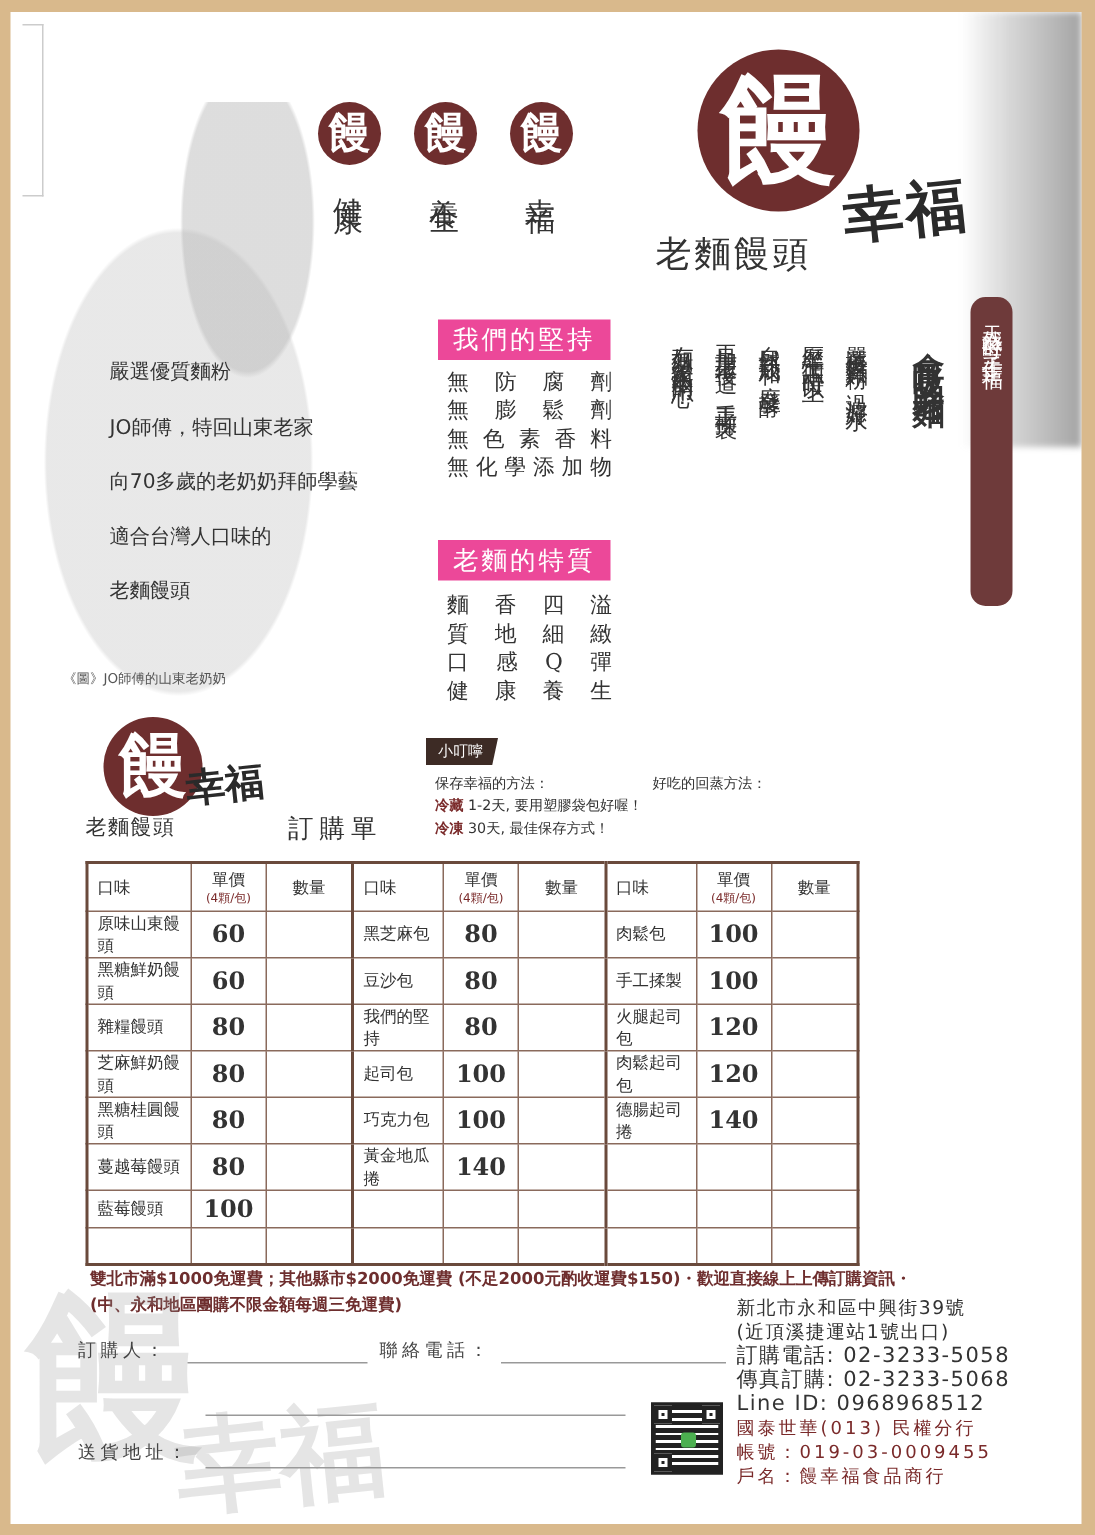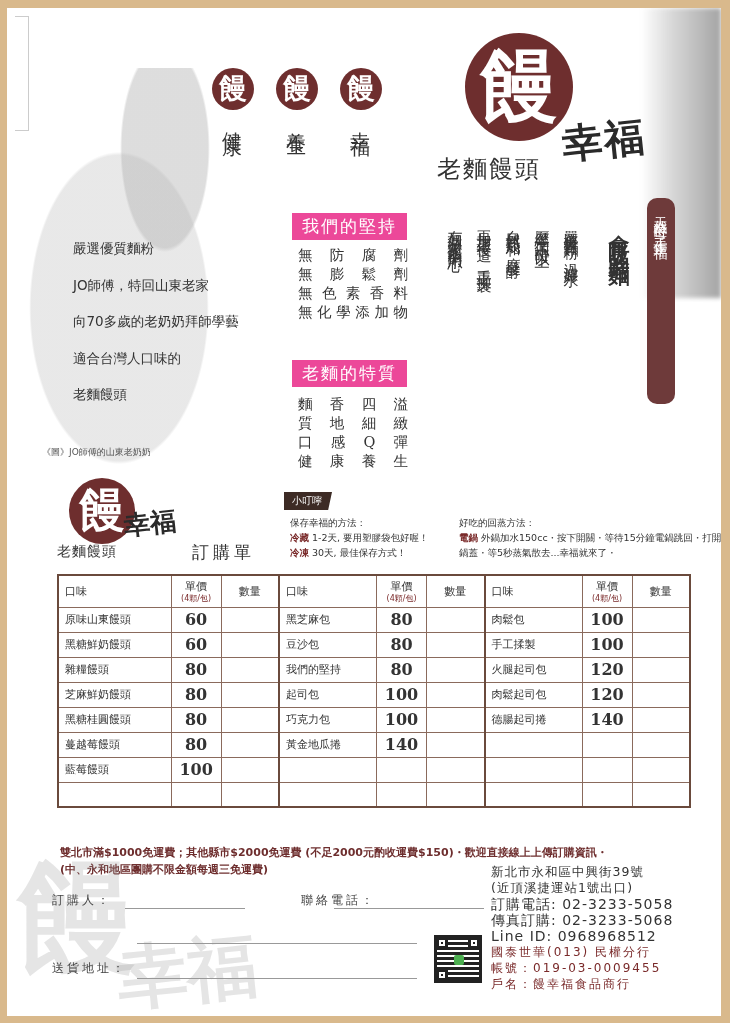--- a/index.html
+++ b/index.html
@@ -62,23 +62,23 @@
   .order-logo { position: absolute; left: 62px; top: 470px; }
   .order-logo .mid-seal { width: 66px; height: 66px; border-radius: 50%; background: #6e2e2e; color: #fff;
     display: flex; align-items: center; justify-content: center; font-family: "DejaVu Serif", serif; font-size: 46px; font-weight: bold; }
   .order-script { position: absolute; left: 117px; top: 498px; font-family: "DejaVu Serif", serif; font-size: 26px; font-weight: bold; color: #2a2a2a; transform: rotate(-6deg); }
   .order-sub { position: absolute; left: 50px; top: 535px; font-size: 14px; color: #333; letter-spacing: 1px; }
   .order-title { position: absolute; left: 185px; top: 533px; font-size: 17px; color: #333; letter-spacing: 4px; }
 
   .tips-tag { position: absolute; left: 277px; top: 484px; background: #3d2b25; color: #fff; font-size: 10px; padding: 2px 10px 2px 8px; clip-path: polygon(0 0, 100% 0, 92% 100%, 0 100%); }
   .tips { position: absolute; left: 283px; top: 507px; font-size: 9.5px; color: #333; line-height: 15px; }
   .tips b, .steam b { color: #7a2a2a; }
-  .steam { position: absolute; left: 452px; top: 507px; font-size: 9.5px; color: #333; line-height: 15px; width: 265px; }
-
-  table.menu { position: absolute; left: 50px; top: 566px; width: 634px; border-collapse: collapse; font-size: 11px; color: #333; }
+  .steam { position: absolute; left: 428px; top: 507px; font-size: 9.5px; color: #333; line-height: 15px; width: 265px; }
+
+  table.menu { position: absolute; left: 50px; top: 566px; width: 516px; border-collapse: collapse; font-size: 11px; color: #333; }
   table.menu td, table.menu th { border: 1px solid #8a6a5c; height: 25px; padding: 0 6px; font-weight: normal; }
   table.menu th { height: 32px; text-align: left; font-size: 11px; }
   table.menu th.price, table.menu td.price { text-align: center; width: 50px; padding: 0; }
   table.menu th.qty { text-align: center; width: 58px; }
   table.menu .unit { display: block; font-size: 8px; color: #7a2a2a; line-height: 9px; }
   table.menu td.price { font-family: "DejaVu Serif", serif; font-weight: bold; font-size: 16px; }
   table.menu .sep { border-left: 2px solid #6a4a3c; }
   table.menu { border: 2px solid #6a4a3c; }
 
   .shipping { position: absolute; left: 53px; top: 836px; font-size: 11px; font-weight: bold; color: #6e2e2e; line-height: 17px; }
@@ -215,21 +215,20 @@
   <div class="order-title">訂購單</div>
 
   <div class="tips-tag">小叮嚀</div>
   <div class="tips">
     <div>保存幸福的方法：</div>
     <div><b>冷藏</b><span> 1-2天, 要用塑膠袋包好喔！</span></div>
     <div><b>冷凍</b><span> 30天, 最佳保存方式！</span></div>
   </div>
   <div class="steam">
     <div>好吃的回蒸方法：</div>
-    <div><b>電鍋</b><span> 外鍋加水150cc・按下開關・等待15分鐘電鍋跳回・打開鍋蓋・等5秒蒸氣散去...幸福就來了・</span></div>
   </div>
 
   <table class="menu">
     <thead>
       <tr>
         <th>口味</th>
         <th class="price"><span>單價</span><span class="unit">(4顆/包)</span></th>
         <th class="qty">數量</th>
         <th class="sep">口味</th>
         <th class="price"><span>單價</span><span class="unit">(4顆/包)</span></th>
@@ -334,21 +333,21 @@
   <div class="shipping">
     <div>雙北市滿$1000免運費；其他縣市$2000免運費 (不足2000元酌收運費$150)・歡迎直接線上上傳訂購資訊・</div>
     <div>(中、永和地區團購不限金額每週三免運費)</div>
   </div>
 
   <div class="watermark">饅</div>
   <div class="watermark2">幸福</div>
 
   <div class="form-field" style="left:45px; top:884px;">訂購人：</div>
   <div class="line" style="left:118px; top:900px; width:120px;"></div>
-  <div class="form-field" style="left:246px; top:884px;margin-left:48px;">聯絡電話：</div>
+  <div class="form-field" style="left:246px; top:884px;">聯絡電話：</div>
   <div class="line" style="left:327px; top:900px; width:150px;"></div>
   <div class="form-field" style="left:45px; top:952px;">送貨地址：</div>
   <div class="line" style="left:130px; top:935px; width:280px;"></div>
   <div class="line" style="left:130px; top:970px; width:280px;"></div>
 
   <div class="qr">
     <div class="fin" style="left:-1px; top:-1px;"></div>
     <div class="fin" style="right:-1px; top:-1px;"></div>
     <div class="fin" style="left:-1px; bottom:-1px;"></div>
     <div class="mid"></div>

